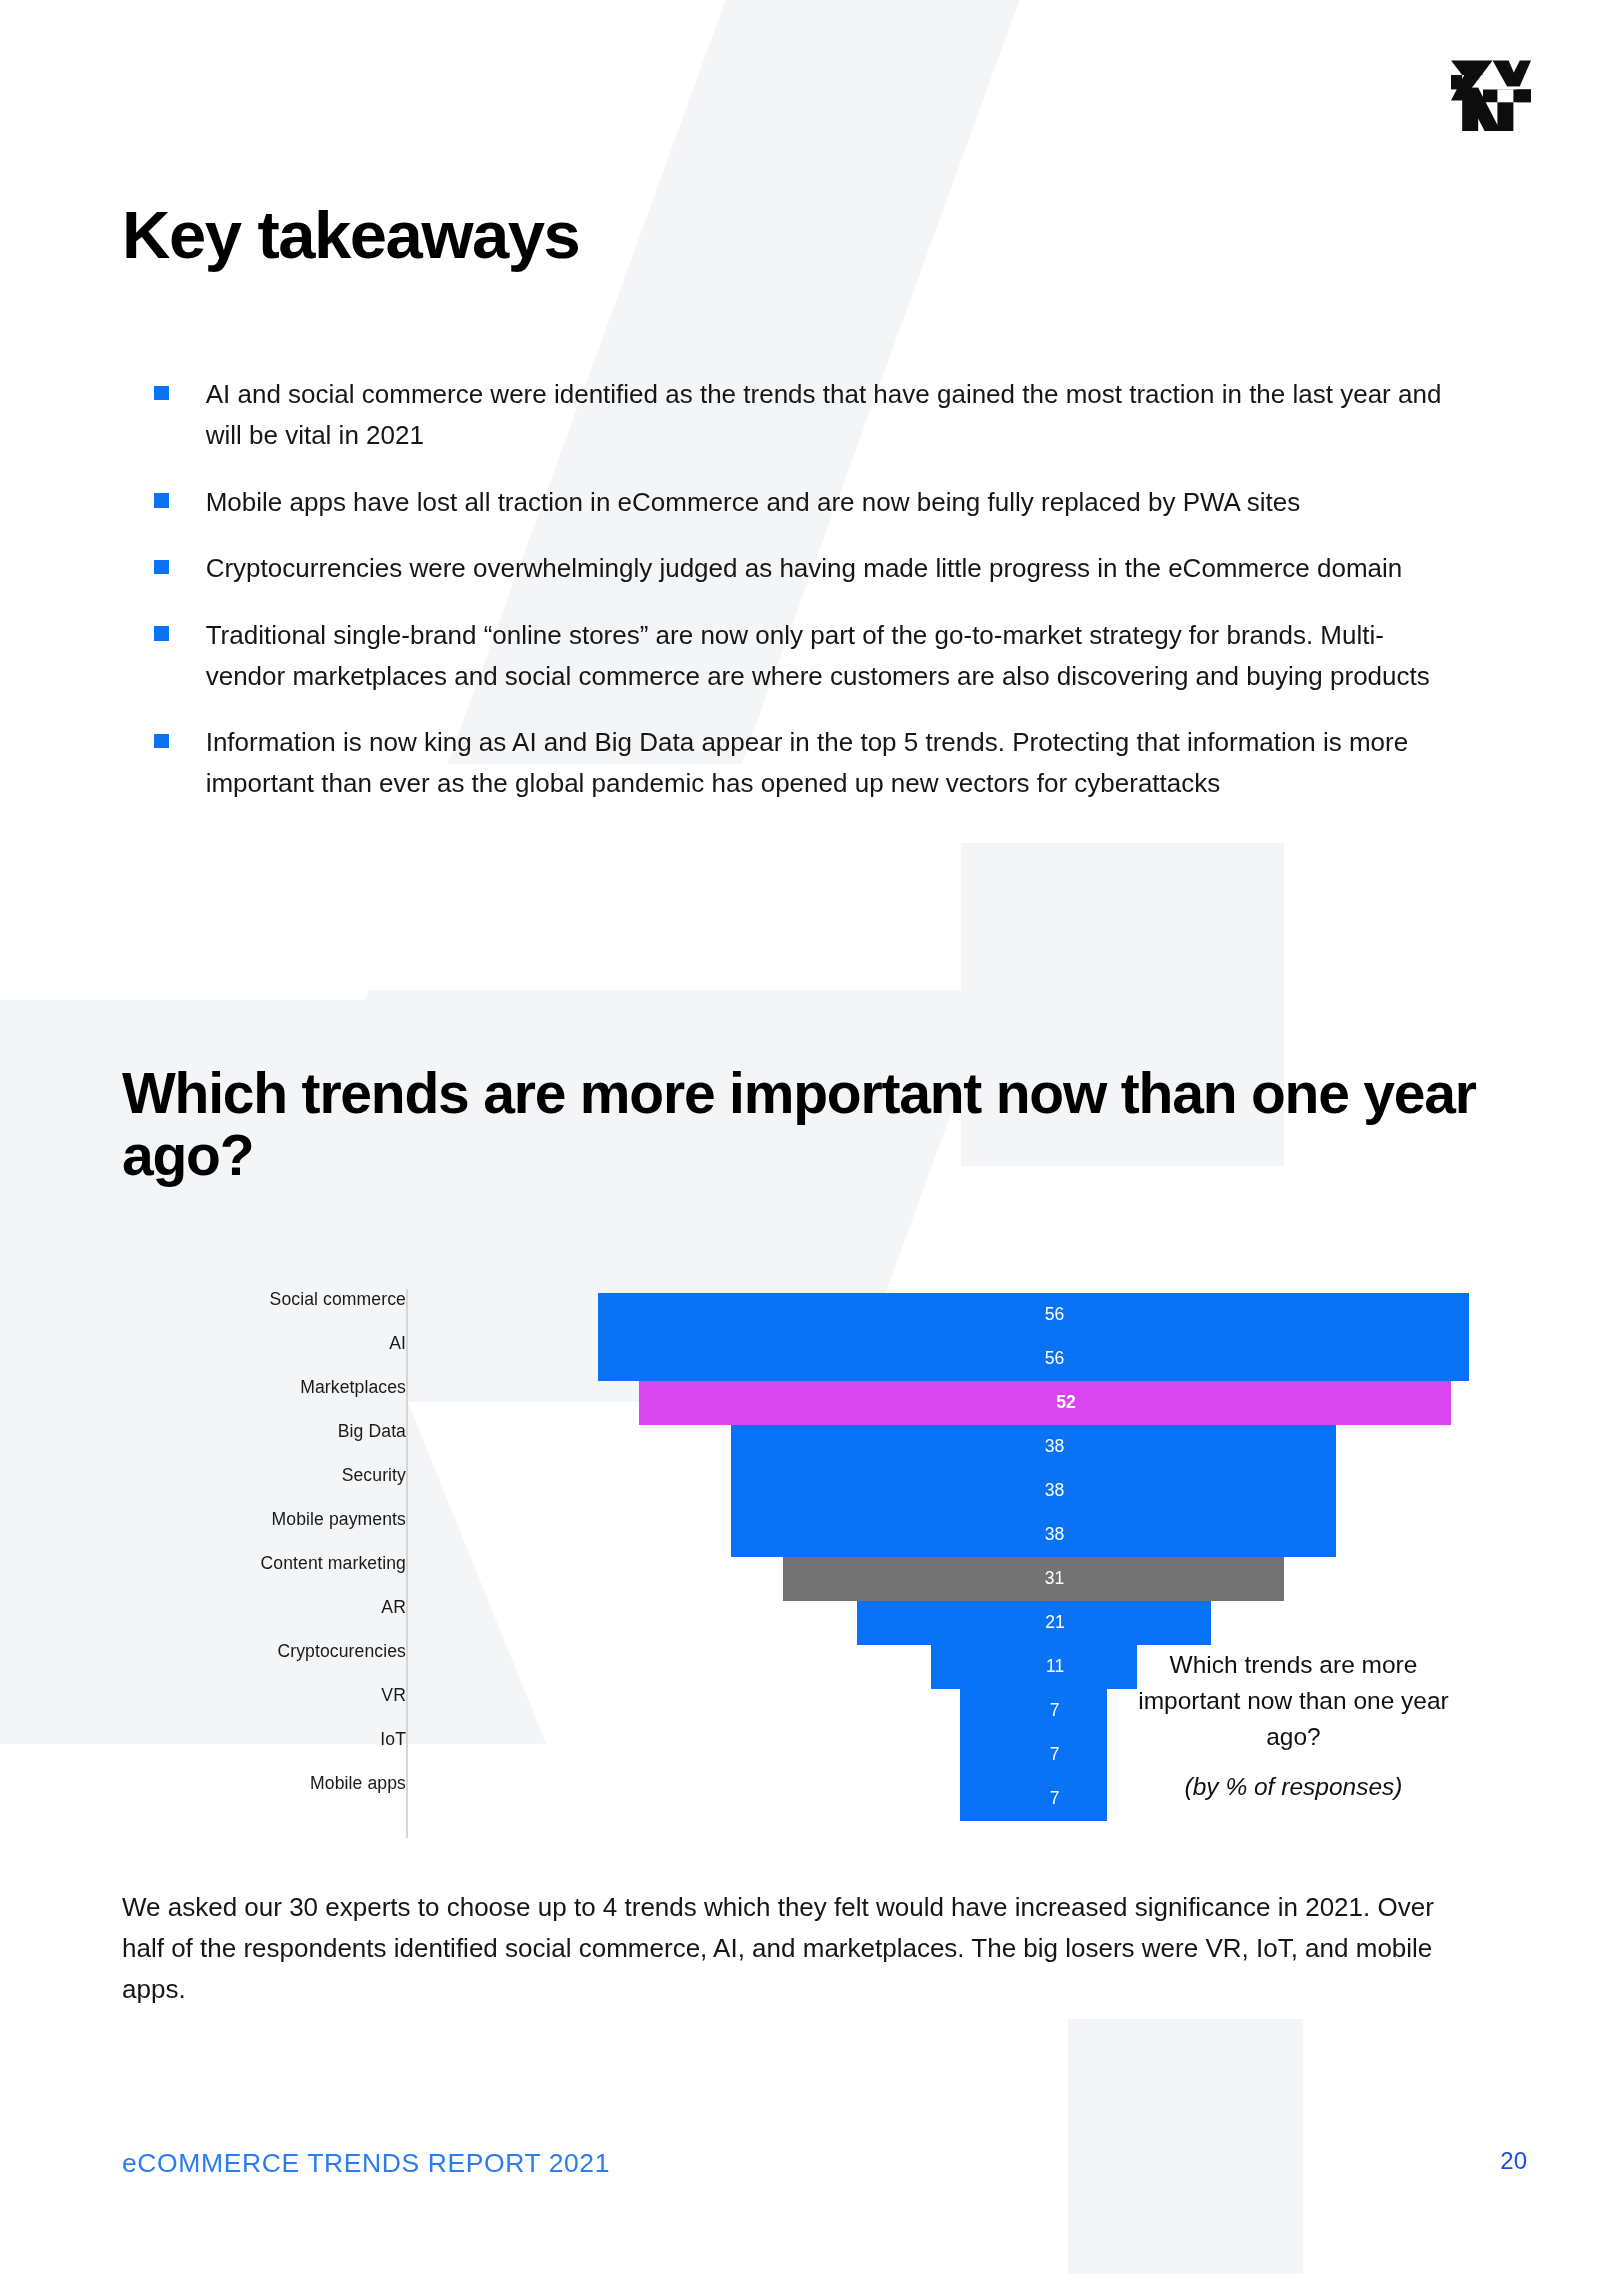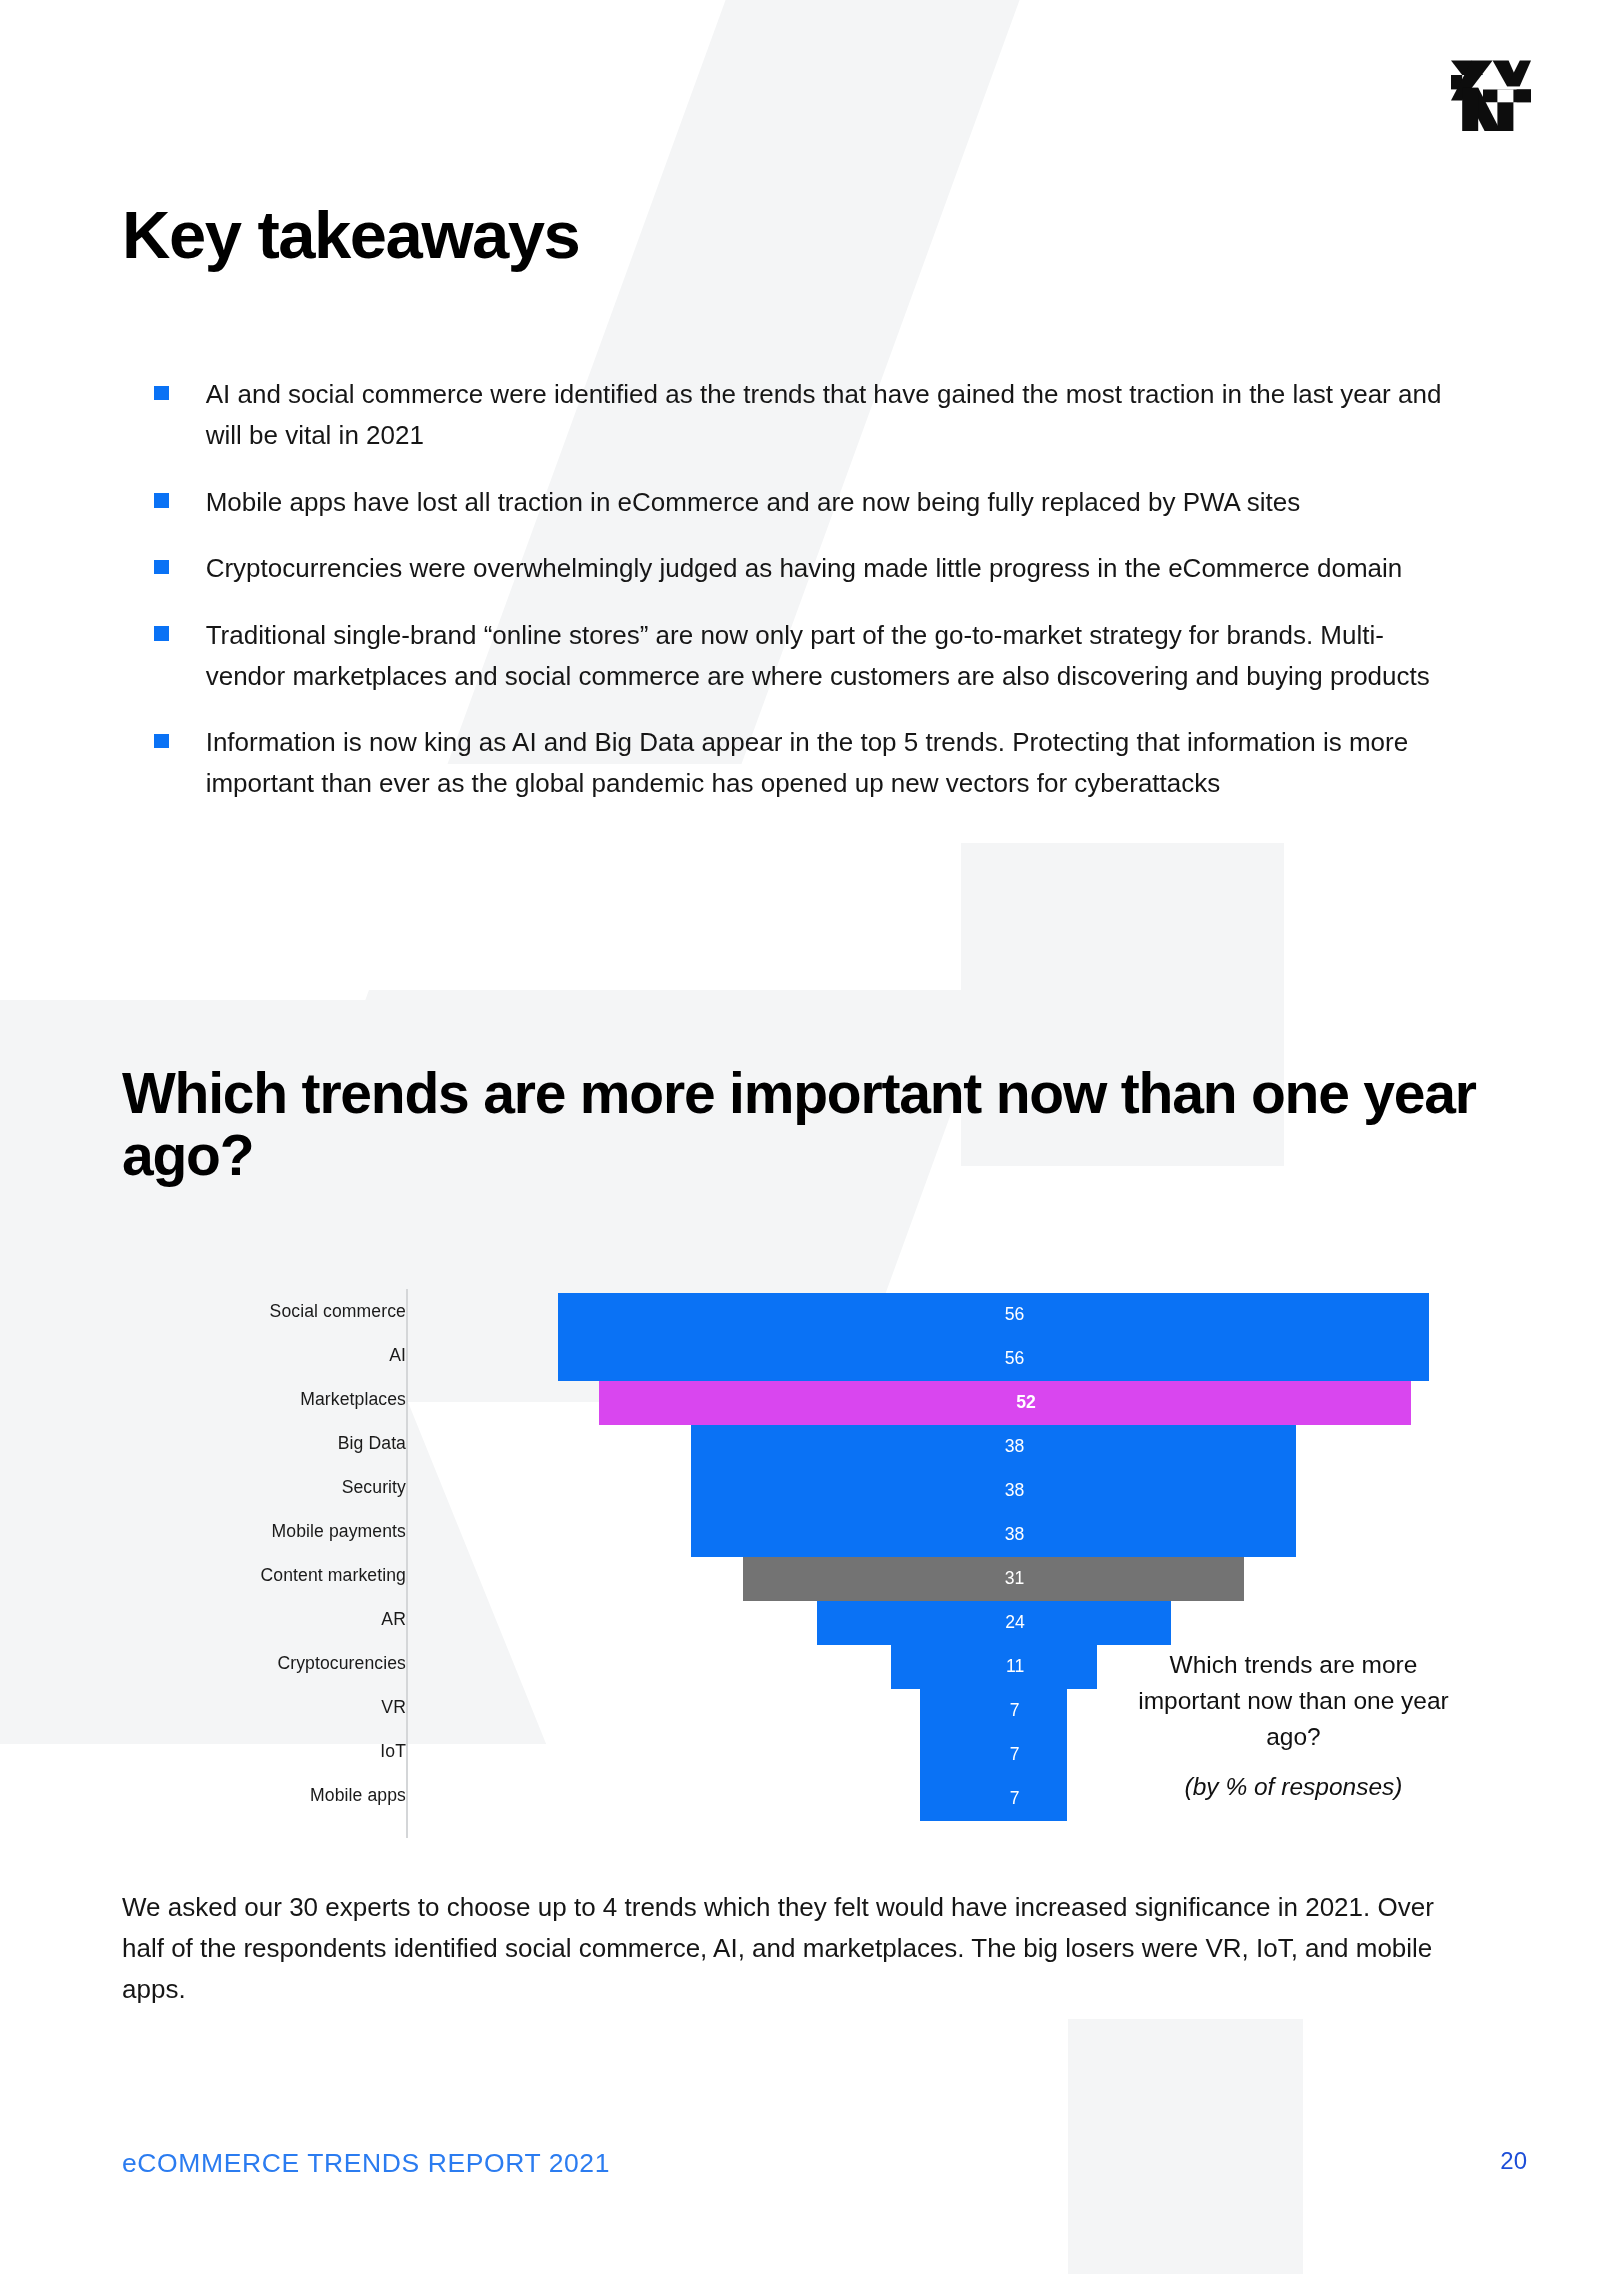--- a/index.html
+++ b/index.html
@@ -46,21 +46,21 @@
   
   .section-heading {
     position:absolute; left:122px; top:1063px;
     font-size:57px; font-weight:bold; letter-spacing:-1.2px;
     line-height:1.08; color:#000; width:1372px;
   }
 
   
   #chart { position:absolute; left:122px; top:1289px; width:1372px; height:549px; }
   .chart-rows { position:relative; }
-  .chart-row { display:flex; align-items:center; height:44px; }
+  .chart-row { display:flex; height:44px;gap:40px; }
   .chart-label {
     width:284px; text-align:right; padding-right:21.6px;
     font-size:17.6px; color:#1a1a1a; letter-spacing:0.1px;
   }
   .chart-track { position:relative; flex:1 1 auto; height:44px; }
   .chart-bar {
     position:absolute; top:3.9px; height:44px;
     background:#0a72f5;
     display:flex; align-items:center; justify-content:center;
     color:#ffffff; font-size:17.6px;padding-left:43px;
@@ -191,21 +191,21 @@
         </div>
         <div class="chart-row">
           <div class="chart-label">Content marketing</div>
           <div class="chart-track">
             <div class="chart-bar" style="width: 458px; left: 315px; background: #737373; color: rgb(255, 255, 255);">31</div>
           </div>
         </div>
         <div class="chart-row">
           <div class="chart-label">AR</div>
           <div class="chart-track">
-            <div class="chart-bar" style="width: 311px; left: 389px; background: rgb(10, 114, 245); color: rgb(255, 255, 255);">24</div>
+            <div class="chart-bar" style="width: 311px; left: 389px; background: rgb(10, 114, 245); color: rgb(255, 255, 255);">21</div>
           </div>
         </div>
         <div class="chart-row">
           <div class="chart-label">Cryptocurencies</div>
           <div class="chart-track">
             <div class="chart-bar" style="width: 163px; left: 463px; background: rgb(10, 114, 245); color: rgb(255, 255, 255);">11</div>
           </div>
         </div>
         <div class="chart-row">
           <div class="chart-label">VR</div>

